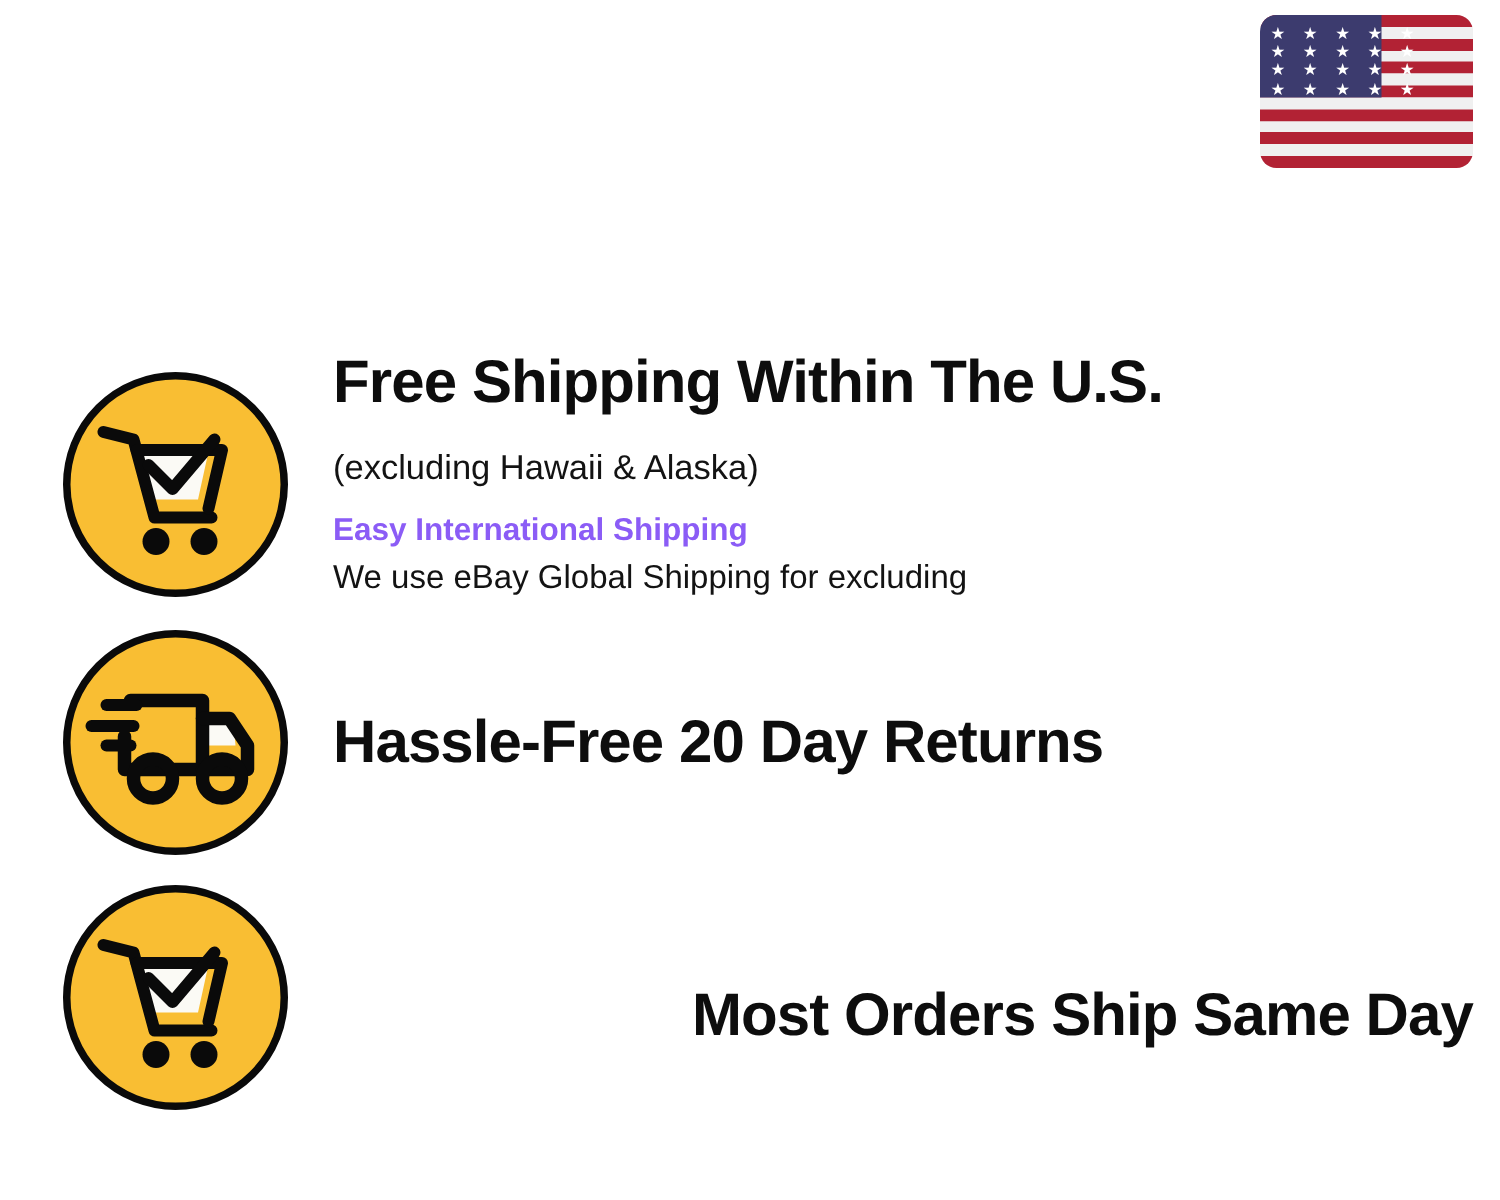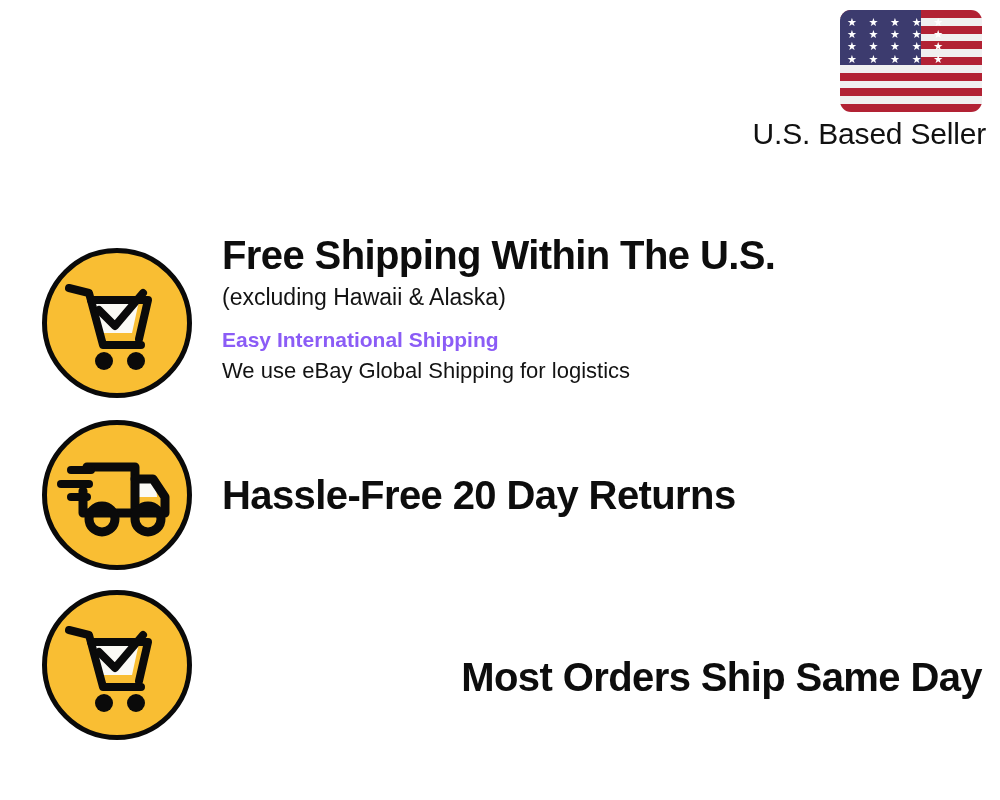--- a/index.html
+++ b/index.html
@@ -137,21 +137,21 @@
   }
   .row-1 .feature-heading { margin-top: -16px; }
   .row-2 .feature-heading { margin-top: 52px; }
   .row-3 .feature-heading { margin-top: 64px; text-align: right; }
 
   .feature-sub {
     font-size: 23px;
     font-weight: 400;
     color: #131313;
     line-height: 30px;
-    margin-top: 4px;
+    margin-top: 18px;
     white-space: nowrap;
   }
   .feature-strong {
     font-size: 21px;
     font-weight: 700;
     color: #8b5cf6;
     line-height: 28px;
     margin-top: 14px;
     white-space: nowrap;
   }
@@ -186,40 +186,39 @@
         <i class="stripe-white"></i>
       <i class="stripe-red"></i>
     </div>
     <div class="flag-canton"></div>
     <div class="flag-stars"><span>★ ★ ★ ★ ★</span>
 <span>★ ★ ★ ★ ★</span>
 <span>★ ★ ★ ★ ★</span>
 <span>★ ★ ★ ★ ★</span></div>
   </div>
 
-  <div class="seller-note">U.S. Based Seller</div>
 
   <div class="features">
 
     <div class="feature-row row-1">
       <div class="badge-circle">
         <svg viewBox="0 0 140 140" xmlns="http://www.w3.org/2000/svg" aria-hidden="true">
           <polygon points="46,48 92,48 85,80 53,80" fill="#fbfaf5"></polygon>
           <path d="M22 35 L42 40 L56 92 L94 92" fill="none" stroke="#0a0a0a" stroke-width="8" stroke-linecap="round" stroke-linejoin="round"></path>
           <path d="M44 47 L101 47 L92 86" fill="none" stroke="#0a0a0a" stroke-width="8" stroke-linecap="round" stroke-linejoin="round"></path>
           <path d="M52 57 L68 73 L96 40" fill="none" stroke="#0a0a0a" stroke-width="8" stroke-linecap="round" stroke-linejoin="round"></path>
           <circle cx="57" cy="108" r="9" fill="#0a0a0a"></circle>
           <circle cx="89" cy="108" r="9" fill="#0a0a0a"></circle>
         </svg>
       </div>
       <div class="feature-text">
         <div class="feature-heading">Free Shipping Within The U.S.</div>
         <div class="feature-sub">(excluding Hawaii &amp; Alaska)</div>
         <div class="feature-strong">Easy International Shipping</div>
-        <div class="feature-detail">We use eBay Global Shipping for logistics</div>
+        <div class="feature-detail">We use eBay Global Shipping for excluding</div>
       </div>
     </div>
 
     <div class="feature-row row-2">
       <div class="badge-circle">
         <svg viewBox="0 0 140 140" xmlns="http://www.w3.org/2000/svg" aria-hidden="true">
           <polygon points="92,50 108,50 110,72 92,72" fill="#fbfaf5"></polygon>
           <path d="M40 42 L88 42 L88 88 L36 88 L36 66" fill="none" stroke="#0a0a0a" stroke-width="9" stroke-linecap="round" stroke-linejoin="round"></path>
           <path d="M88 54 L106 54 L118 72 L118 88 L88 88" fill="none" stroke="#0a0a0a" stroke-width="9" stroke-linecap="round" stroke-linejoin="round"></path>
           <circle cx="55" cy="94" r="13" fill="none" stroke="#0a0a0a" stroke-width="9"></circle>

